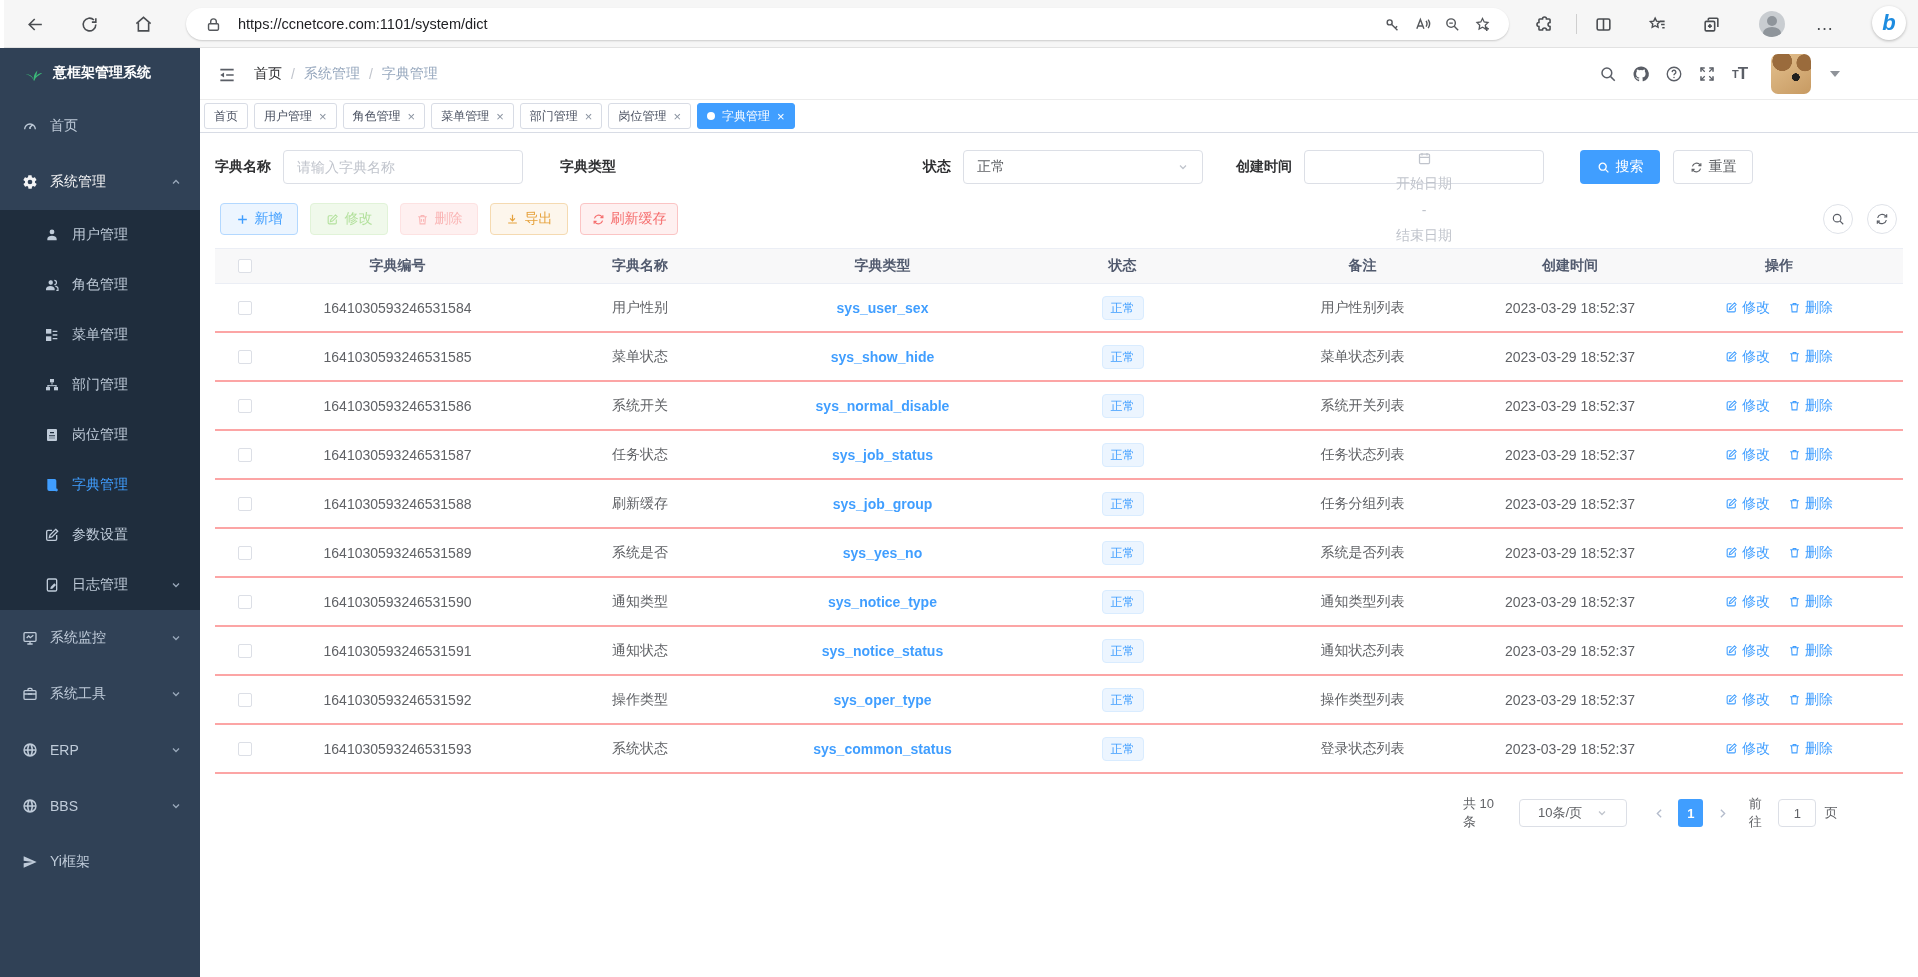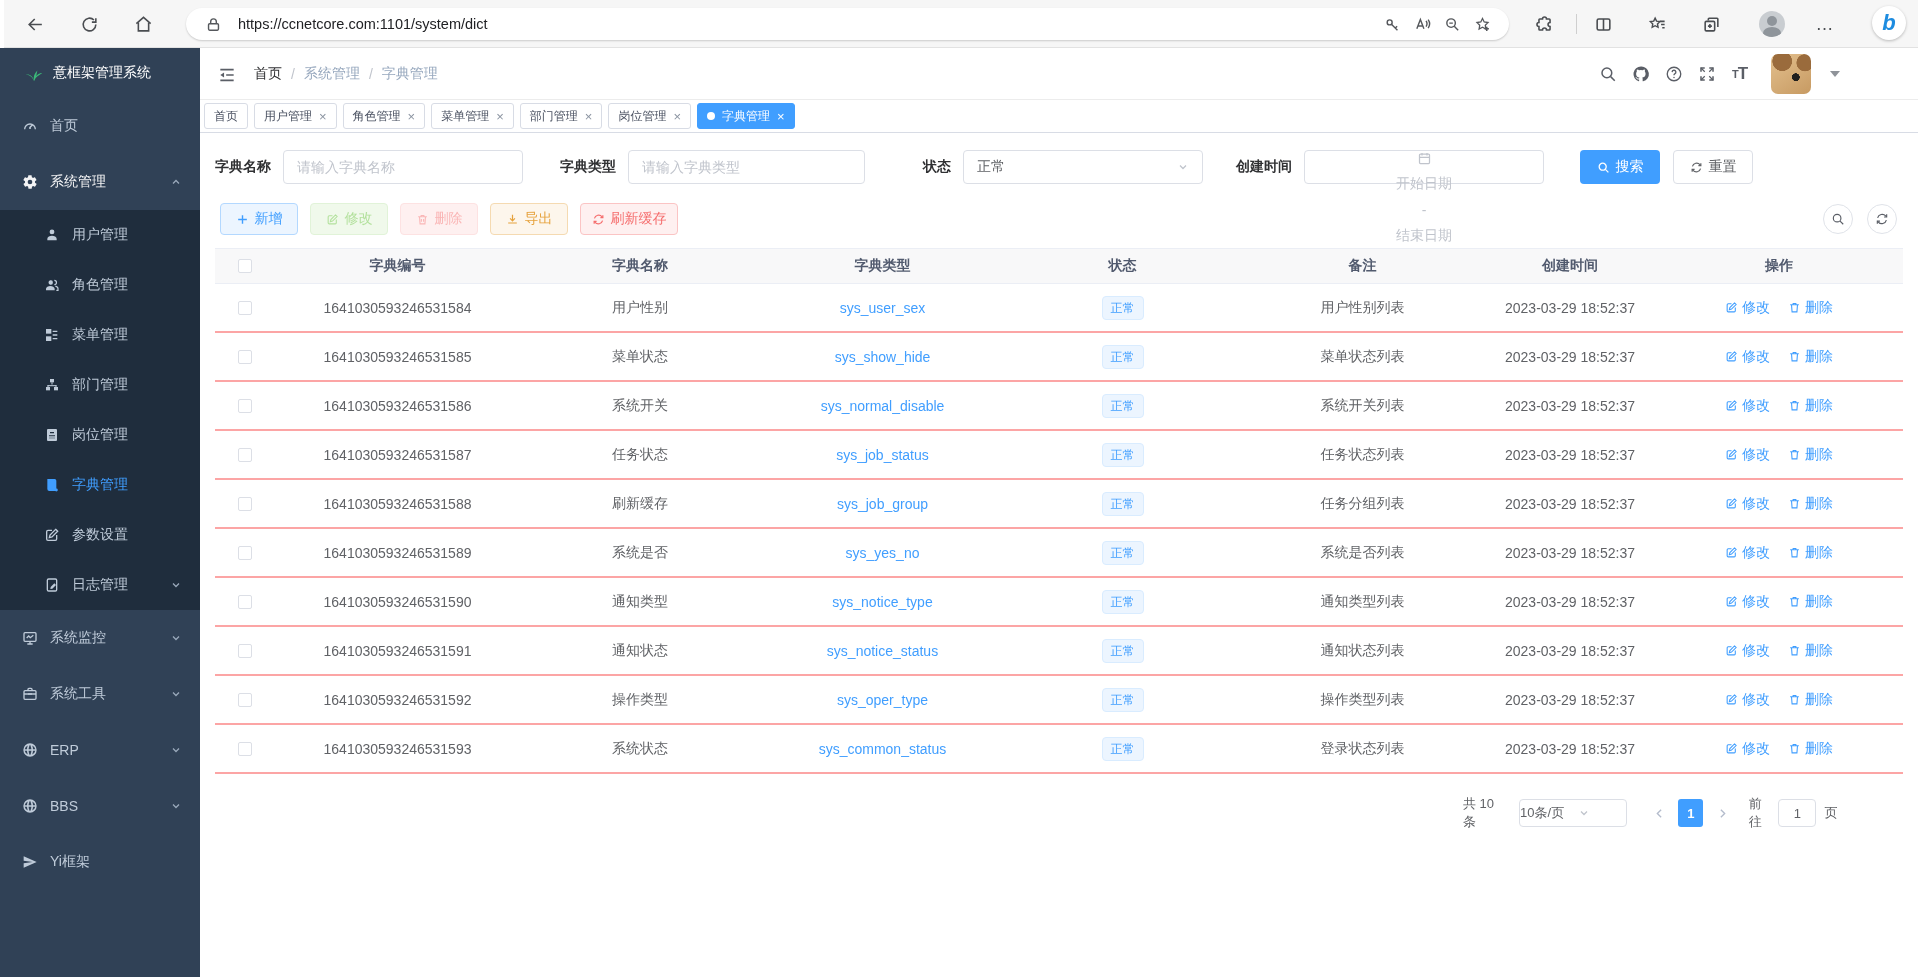--- a/index.html
+++ b/index.html
@@ -24,21 +24,21 @@
   .edge-avatar:before { content:""; position:absolute; left:8px; top:5px; width:10px; height:10px; border-radius:50%; background:#8f959b; }
   .edge-avatar:after { content:""; position:absolute; left:4px; top:16px; width:18px; height:12px; border-radius:50%; background:#8f959b; }
   .bing-btn { position:absolute; left:1868px; top:6px; width:34px; height:34px; border-radius:50%;
     background:#fff; box-shadow:0 1px 3px rgba(0,0,0,.25); display:flex; align-items:center; justify-content:center; }
   .bing-b { font-size:22px; font-weight:bold; font-style:italic; color:#1d8ce0; line-height:1; }
   .more-dots { font-size:18px; color:#4a4d51; letter-spacing:1px; }
 
   
   .sidebar { position:absolute; left:0; top:48px; width:200px; height:929px; background:#304156; }
   .logo { height:50px; display:flex; align-items:center; padding-left:24px; gap:9px; }
-  .logo-text { color:#fff; font-size:14px; font-weight:normal; }
+  .logo-text { color:#fff; font-size:14px; font-weight:bold; }
   .menu-item { height:56px; display:flex; align-items:center; padding:0 18px 0 22px;
     color:#bfcbd9; font-size:14px; cursor:pointer; }
   .menu-item.open { color:#f4f4f5; }
   .submenu { background:#1f2d3d; }
   .submenu .menu-item { height:50px; padding-left:44px; }
   .menu-item.active { color:#409eff; }
   .mi { width:16px; height:16px; margin-right:12px; flex:none; display:flex; }
   .mi svg { width:16px; height:16px; }
   .chev { margin-left:auto; color:#9aa9bb; display:flex; }
   .chev svg { width:12px; height:12px; }
@@ -116,30 +116,30 @@
     border-top:1px solid #ebeef5; border-bottom:1px solid #ebeef5;
     font-size:14px; font-weight:bold; color:#515a6e; }
   .trow { display:flex; height:49px; align-items:center; border-bottom:2px solid #fca5a5;
     font-size:14px; color:#606266; }
   .c { text-align:center; flex:none; display:flex; align-items:center; justify-content:center; }
   .c0{width:60px;} .c1{width:245px;} .c2{width:240px;} .c3{width:245px;} .c4{width:235px;}
   .c5{width:245px;} .c6{width:170px;} .c7{width:248px;}
   .cb { width:14px; height:14px; border:1px solid #dcdfe6; border-radius:2px; background:#fff; cursor:pointer; }
   .badge { background:#ecf5ff; border:1px solid #d9ecff; color:#409eff; font-size:12px;
     height:24px; line-height:22px; padding:0 8px; border-radius:4px; }
-  .tlink { color:#409eff; cursor:pointer; }
+  .tlink { color:#409eff; cursor:pointer;font-weight:bold; }
   .op { color:#409eff; display:inline-flex; align-items:center; gap:4px; margin:0 9px; cursor:pointer; }
   .op svg { width:13px; height:13px; }
 
   
   .pager { position:absolute; left:1263px; top:664px; height:32px; display:flex; align-items:center;
     font-size:13px; color:#606266; }
   .pg-total { margin-right:16px; }
   .pg-size { width:128px; height:28px; border:1px solid #dcdfe6; border-radius:4px; display:flex;
-    align-items:center; justify-content:flex-start; gap:14px; color:#606266; }
+    align-items:center; justify-content:center; gap:14px; color:#606266; }
   .pg-size .chevd { color:#c0c4cc; display:flex; }
   .pg-btn { width:30px; height:28px; display:flex; align-items:center; justify-content:center;
     color:#b4bccc; font-size:14px; cursor:pointer; }
   .pg-cur { width:30px; height:28px; background:#409eff; color:#fff; border-radius:3px;
     display:flex; align-items:center; justify-content:center; font-weight:bold; margin:0 6px; }
   .pg-goto { margin-left:14px; margin-right:8px; }
   .pg-input { width:38px; height:28px; border:1px solid #dcdfe6; border-radius:4px; text-align:center;
     font-size:13px; color:#606266; outline:none; font-family:inherit; }
   .pg-unit { margin-left:8px; }
   .chevd svg { width:12px; height:12px; }
@@ -495,21 +495,20 @@
 </div>
 
 <div class="content">
 
   <div class="fgroup" style="left:15px">
     <span class="f-label">字典名称</span>
     <input class="f-input" style="width: 240px;" placeholder="请输入字典名称">
   </div>
   <div class="fgroup" style="left:360px">
     <span class="f-label">字典类型</span>
-    <input class="f-input" style="width: 237px;" placeholder="请输入字典类型">
   </div>
   <div class="fgroup" style="left:723px">
     <span class="f-label">状态</span>
     <div class="sel-box">
       <span>正常</span>
       <span class="chevd">
         <svg viewBox="0 0 24 24" fill="none" stroke="currentColor" stroke-width="2.5">
             <path d="M6 9l6 6 6-6"></path>
           </svg>
       </span>

